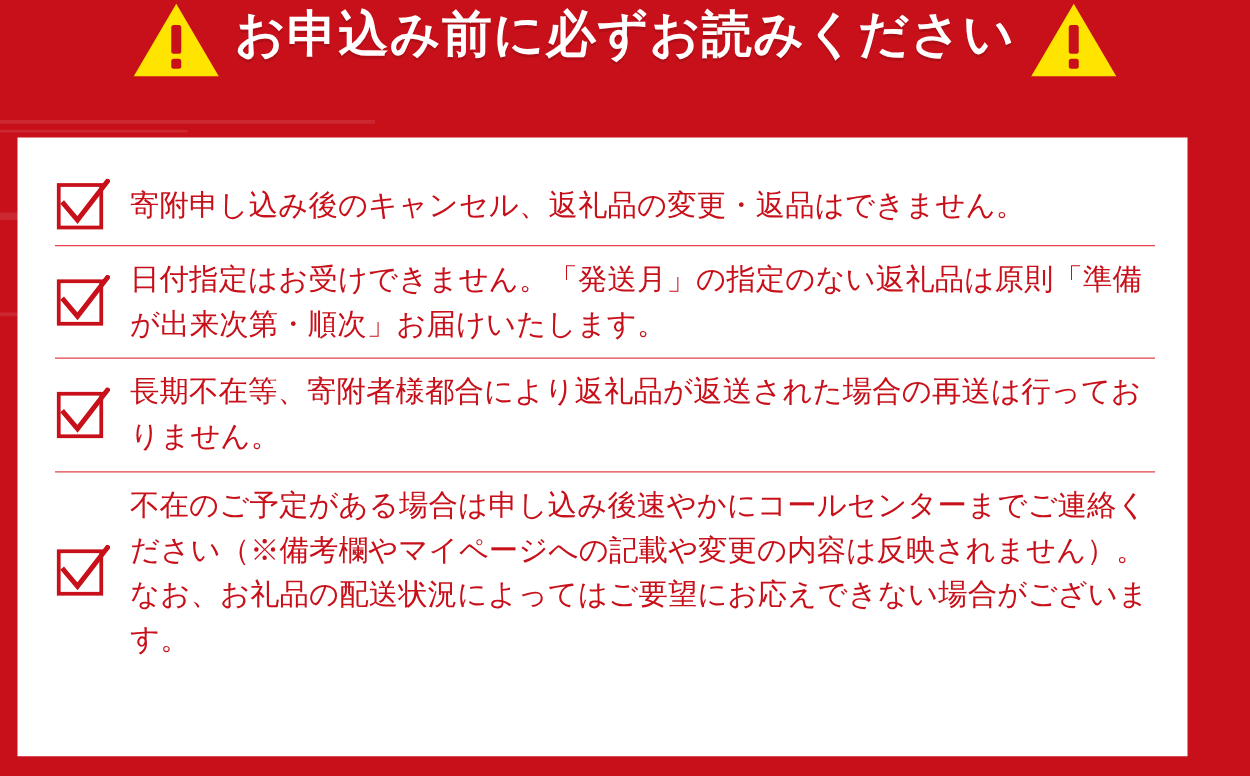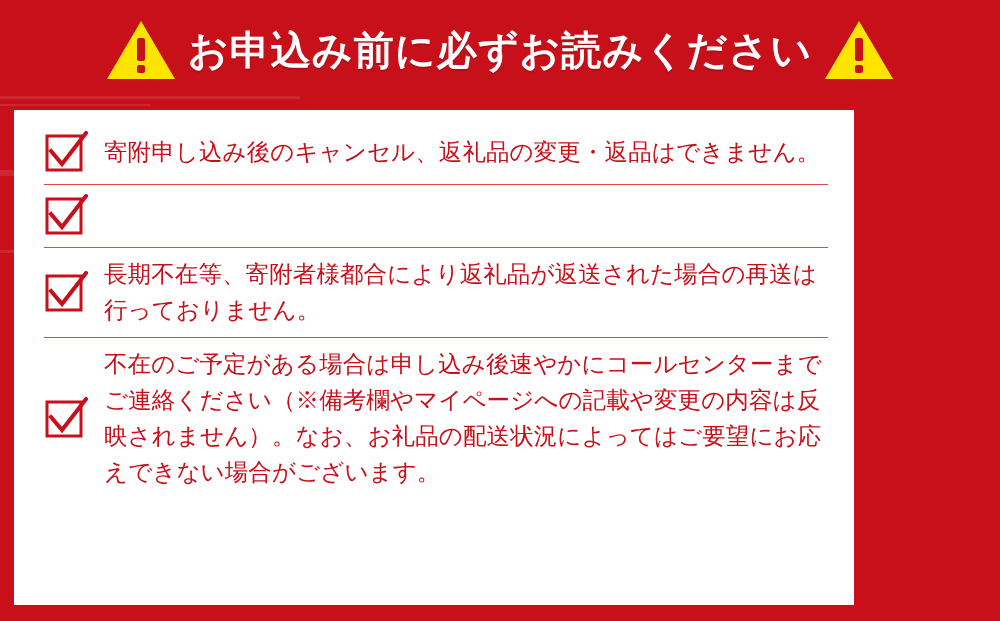--- a/index.html
+++ b/index.html
@@ -18,21 +18,21 @@
     width: 1000px;
     height: 621px;
     background: #c8101a;
     box-sizing: border-box;
   }
   
   .header {
     position: relative;
     height: 100px;
     display: flex;
-    align-items: center;
+    align-items: flex-start;
     justify-content: center;
     gap: 11px;
   }
   .warn-icon {
     width: 72px;
     height: 64px;
     position: relative;
     flex: 0 0 auto;
   }
   .warn-icon svg { display: block; }
@@ -42,25 +42,25 @@
     font-weight: bold;
     letter-spacing: 1px;
     white-space: nowrap;
     text-shadow: 0 2px 0 rgba(0,0,0,0.12);
   }
   
   .panel {
     position: absolute;
     left: 14px;
     top: 110px;
-    width: 840px;
+    width: 936px;
     height: 495px;
     background: #ffffff;
     box-sizing: border-box;
-    padding: 12px 26px 8px 30px;
+    padding: 24px 26px 8px 30px;
   }
   .item-list {
     display: block;
   }
   .item {
     display: flex;
     align-items: flex-start;
     border-bottom: 1px solid #e2444a;
     padding: 9px 0 9px 0;
     min-height: 52px;
@@ -139,20 +139,21 @@
         <span class="item-text">寄附申し込み後のキャンセル、返礼品の変更・返品はできません。</span>
       </div>
 
       <div class="item">
         <span class="check">
           <svg viewBox="0 0 44 44" width="44" height="44" aria-hidden="true">
             <rect x="3" y="5" width="34" height="34" fill="none" stroke="#c8101a" stroke-width="3"></rect>
             <path d="M7 20 L18 33 L42 2" fill="none" stroke="#c8101a" stroke-width="4" stroke-linecap="square"></path>
           </svg>
         </span>
+        <span class="item-text">日付指定はお受けできません。「発送月」の指定のない返礼品は原則「準備が出来次第・順次」お届けいたします。</span>
       </div>
 
       <div class="item">
         <span class="check">
           <svg viewBox="0 0 44 44" width="44" height="44" aria-hidden="true">
             <rect x="3" y="5" width="34" height="34" fill="none" stroke="#c8101a" stroke-width="3"></rect>
             <path d="M7 20 L18 33 L42 2" fill="none" stroke="#c8101a" stroke-width="4" stroke-linecap="square"></path>
           </svg>
         </span>
         <span class="item-text">長期不在等、寄附者様都合により返礼品が返送された場合の再送は行っておりません。</span>

